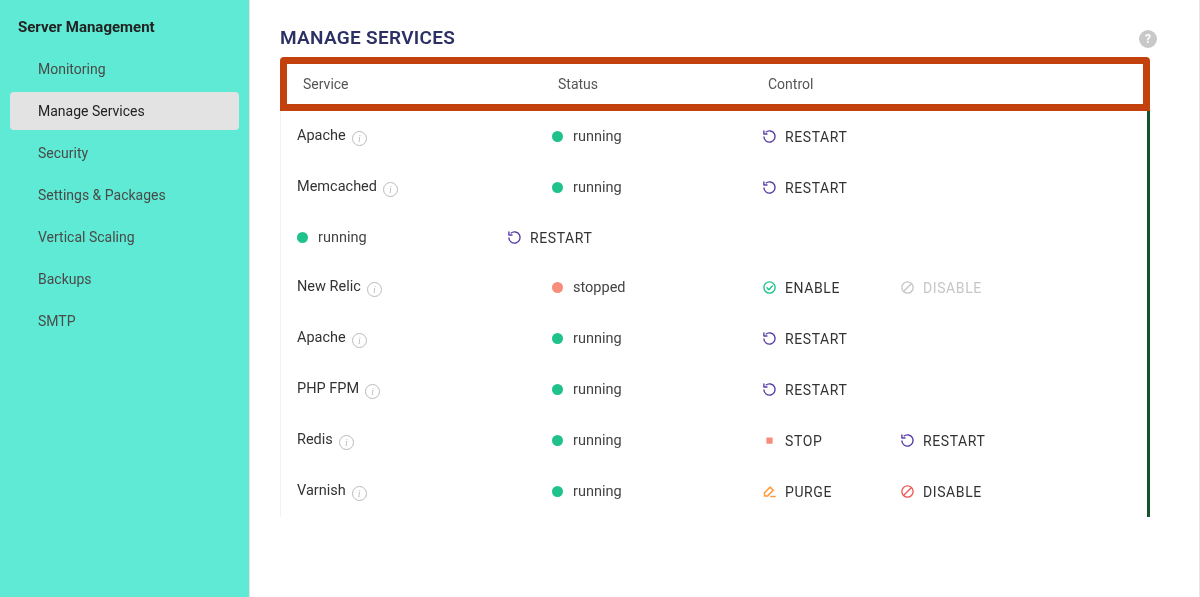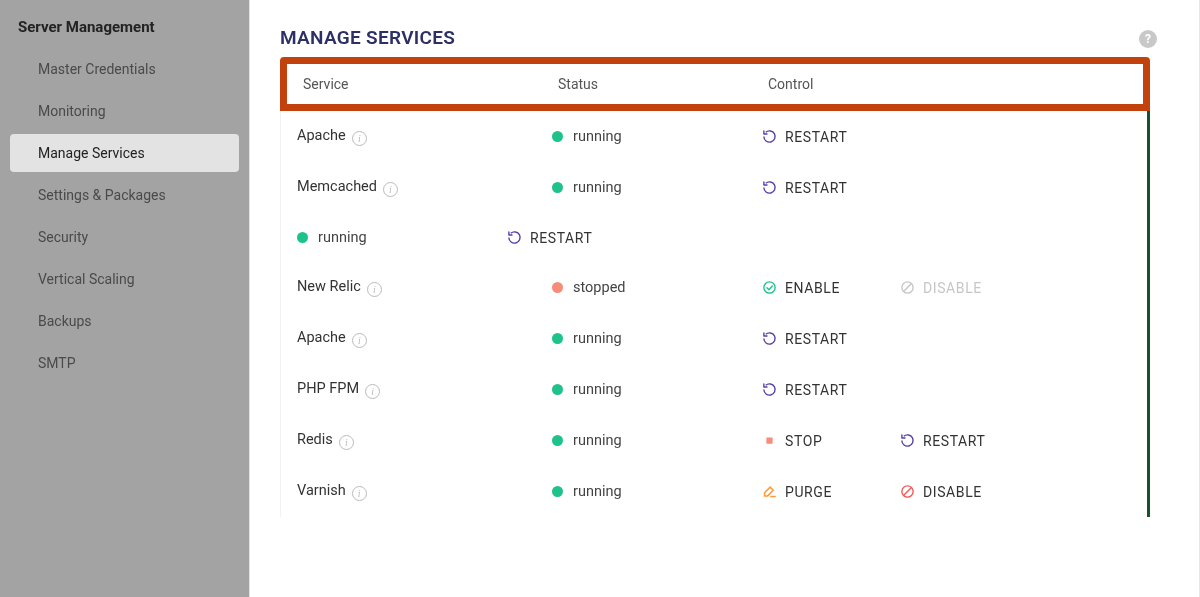--- a/index.html
+++ b/index.html
@@ -7,21 +7,21 @@
     font-family: -apple-system, BlinkMacSystemFont, "Segoe UI", Roboto, Helvetica, Arial, sans-serif;
     background: #f0f0f0;
     color: #333;
     width: 1200px;
     height: 597px;
     overflow: hidden;
   }
   .container { display: flex; height: 100%; }
   .sidebar {
     width: 250px;
-    background: #a3a3a3;
+    background: #5eead4;
     padding-top: 12px;
     border-right: 1px solid #e3e3e3;
   }
   .sidebar-title {
     font-size: 15px;
     font-weight: 700;
     color: #222;
     padding: 6px 18px 14px 18px;
   }
   .sidebar-item {
@@ -135,25 +135,24 @@
   .icn { display: inline-flex; width: 15px; height: 15px; align-items: center; justify-content: center; }
   .icn svg { width: 15px; height: 15px; display: block; }
 </style>
 </head>
 <body>
 
 <div class="container">
   <aside class="sidebar">
     <div class="sidebar-title">Server Management</div>
     <div id="sidebar-items">
-        <div class="sidebar-item">Master Credentials</div>
         <div class="sidebar-item">Monitoring</div>
         <div class="sidebar-item active">Manage Services</div>
+        <div class="sidebar-item">Security</div>
         <div class="sidebar-item">Settings &amp; Packages</div>
-        <div class="sidebar-item">Security</div>
         <div class="sidebar-item">Vertical Scaling</div>
         <div class="sidebar-item">Backups</div>
         <div class="sidebar-item">SMTP</div>
       </div>
   </aside>
 
   <main class="main">
     <span class="help-icon">?</span>
     <h1 class="page-title">MANAGE SERVICES</h1>
 

